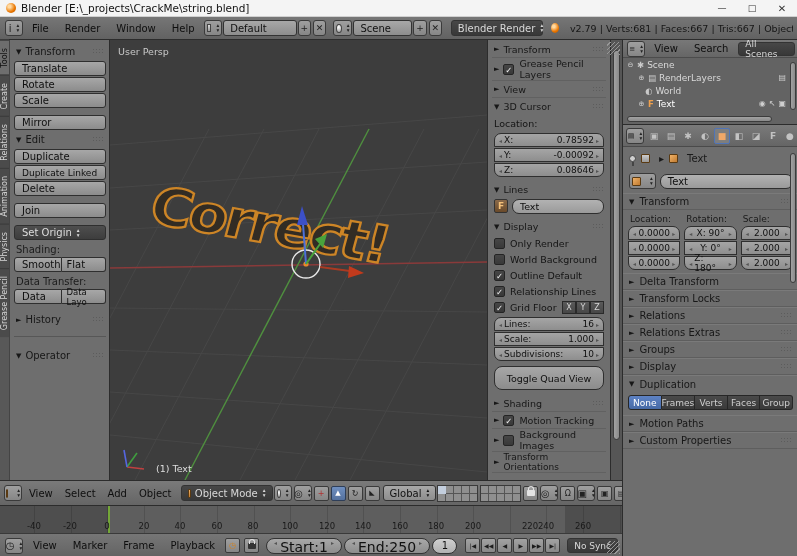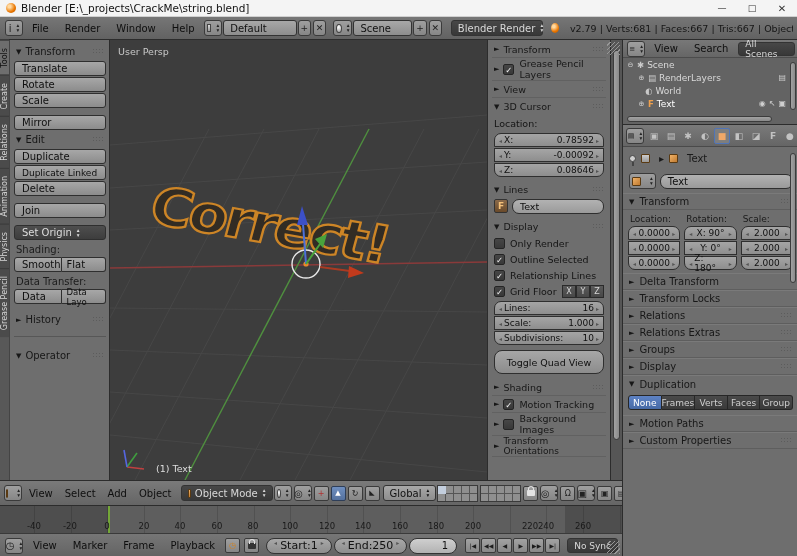--- a/index.html
+++ b/index.html
@@ -129,21 +129,21 @@
   .ruler-range { position:absolute; left:109px; top:0; width:456px; height:100%; background:#5e5e5e; }
   .ruler-lines { position:absolute; inset:0; background:repeating-linear-gradient(90deg, rgba(0,0,0,0.14) 0 1px, transparent 1px 36.6px); background-position:34px 0; }
   .tick { position:absolute; bottom:2px; transform:translateX(-50%); font-size:8.5px; color:#191919; }
   .curframe { position:absolute; left:108px; top:0; width:2px; height:100%; background:#74a738; }
   .tl-header { height:23px; background:linear-gradient(#767676,#636363); display:flex; align-items:center; padding:0 4px; gap:2px; overflow:hidden; white-space:nowrap; }
   .tl-header .menu { padding:0 7px; }
   .playbtn { width:15px; height:15px; background:linear-gradient(#a2a2a2,#888); border:1px solid #3a3a3a; border-radius:2px; display:flex; align-items:center; justify-content:center; font-size:6px; color:#1c1c1c; flex:none; }
   .framefield { width:64px; height:16px; background:linear-gradient(#cwhite,#b5b5b5); background:linear-gradient(#cfcfcf,#b2b2b2); border:1px solid #333; border-radius:8px; display:flex; align-items:center; justify-content:flex-end; padding:0 8px; color:#111; }
   .rangepill { width:88px; }
   .rangepill .val { margin-left:auto; }
-  .numpill { height:16px; background:linear-gradient(#a8a8a8,#8d8d8d); border:1px solid #333; border-radius:8px; display:flex; padding:0 7px; color:#111; font-size:11px; }
+  .numpill { height:16px; background:linear-gradient(#a8a8a8,#8d8d8d); border:1px solid #333; border-radius:8px; display:flex; padding:0 7px; color:#111; font-size:14px; }
   .numpill::before { content:"◂"; font-size:6px; color:#555; margin-right:3px; }
   .numpill::after { content:"▸"; font-size:6px; color:#555; margin-left:3px; }
 </style>
 </head>
 <body>
 
 <div class="window">
 
   <div class="titlebar">
     <span class="blender-logo"></span>
@@ -331,22 +331,26 @@
     <div class="nsect" style="border-bottom:none;margin-top:4px">
         <span class="tri">▼</span>
         <span>Display</span>
         <span class="gdots"></span>
       </div>
     <div class="cbrow">
         <span class="cb"></span>
         <span>Only Render</span>
       </div>
     <div class="cbrow">
+        <span class="cb"></span>
+        <span>World Background</span>
+      </div>
+    <div class="cbrow">
         <span class="cb on"></span>
-        <span>Outline Selected</span>
+        <span>Outline Default</span>
       </div>
     <div class="cbrow">
         <span class="cb on"></span>
         <span>Relationship Lines</span>
       </div>
     <div class="cbrow">
       <span class="cb on"></span>
       <span>Grid Floor</span>
       <span style="display:flex;margin-left:auto">
         <span class="axisbtn">X</span>

